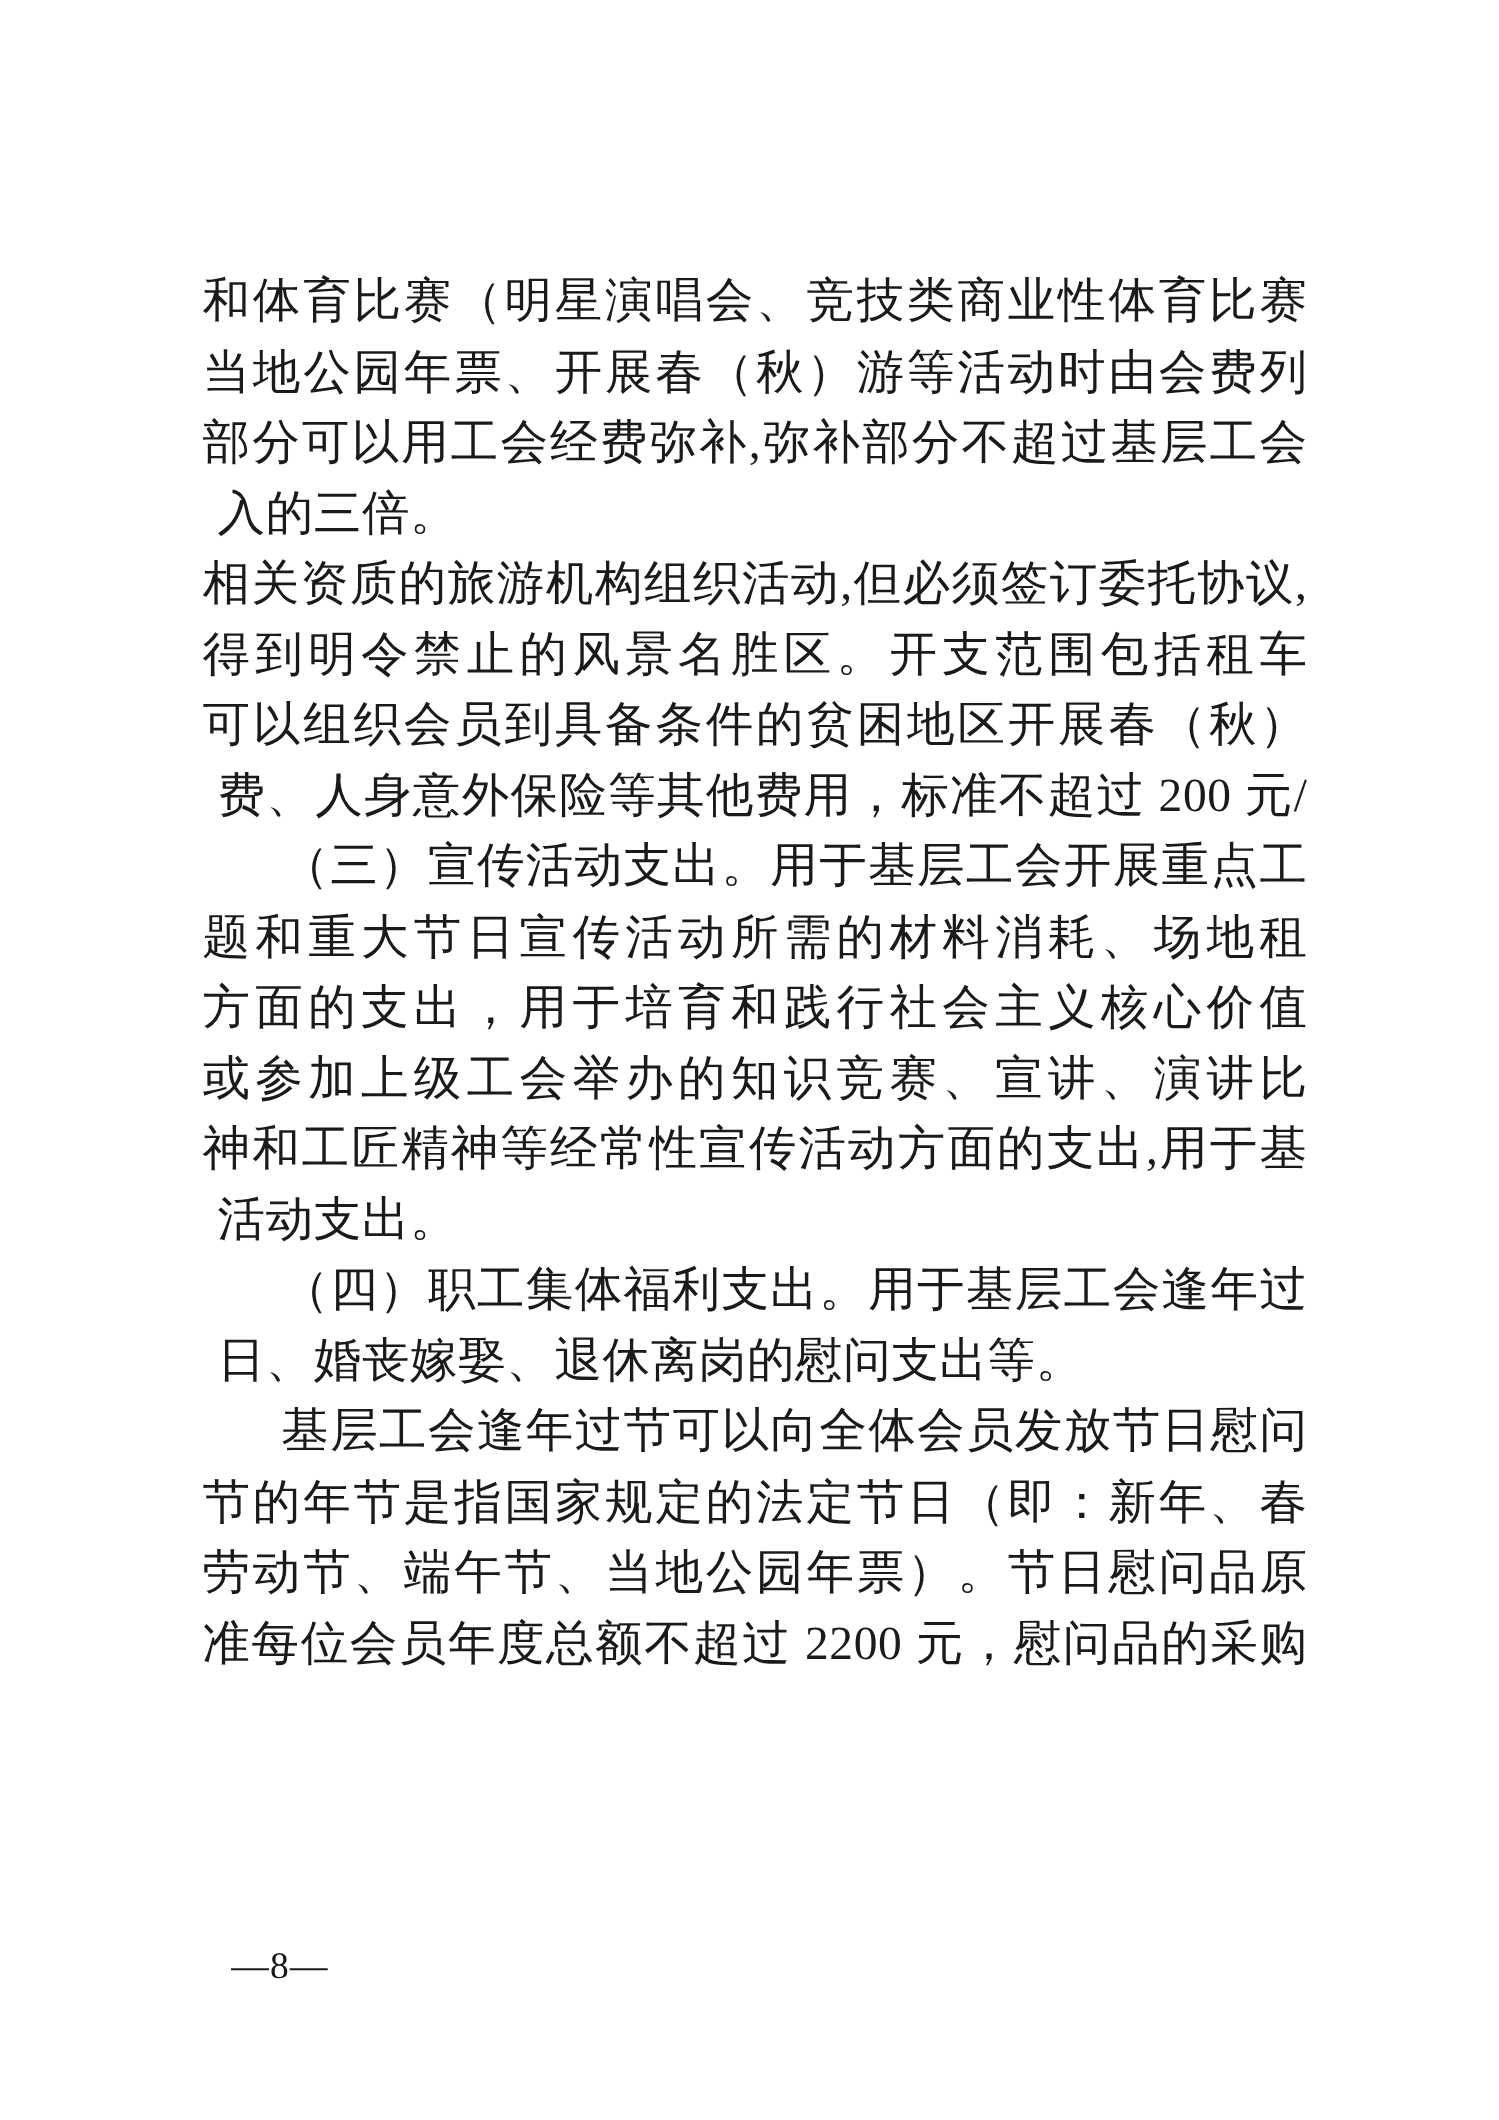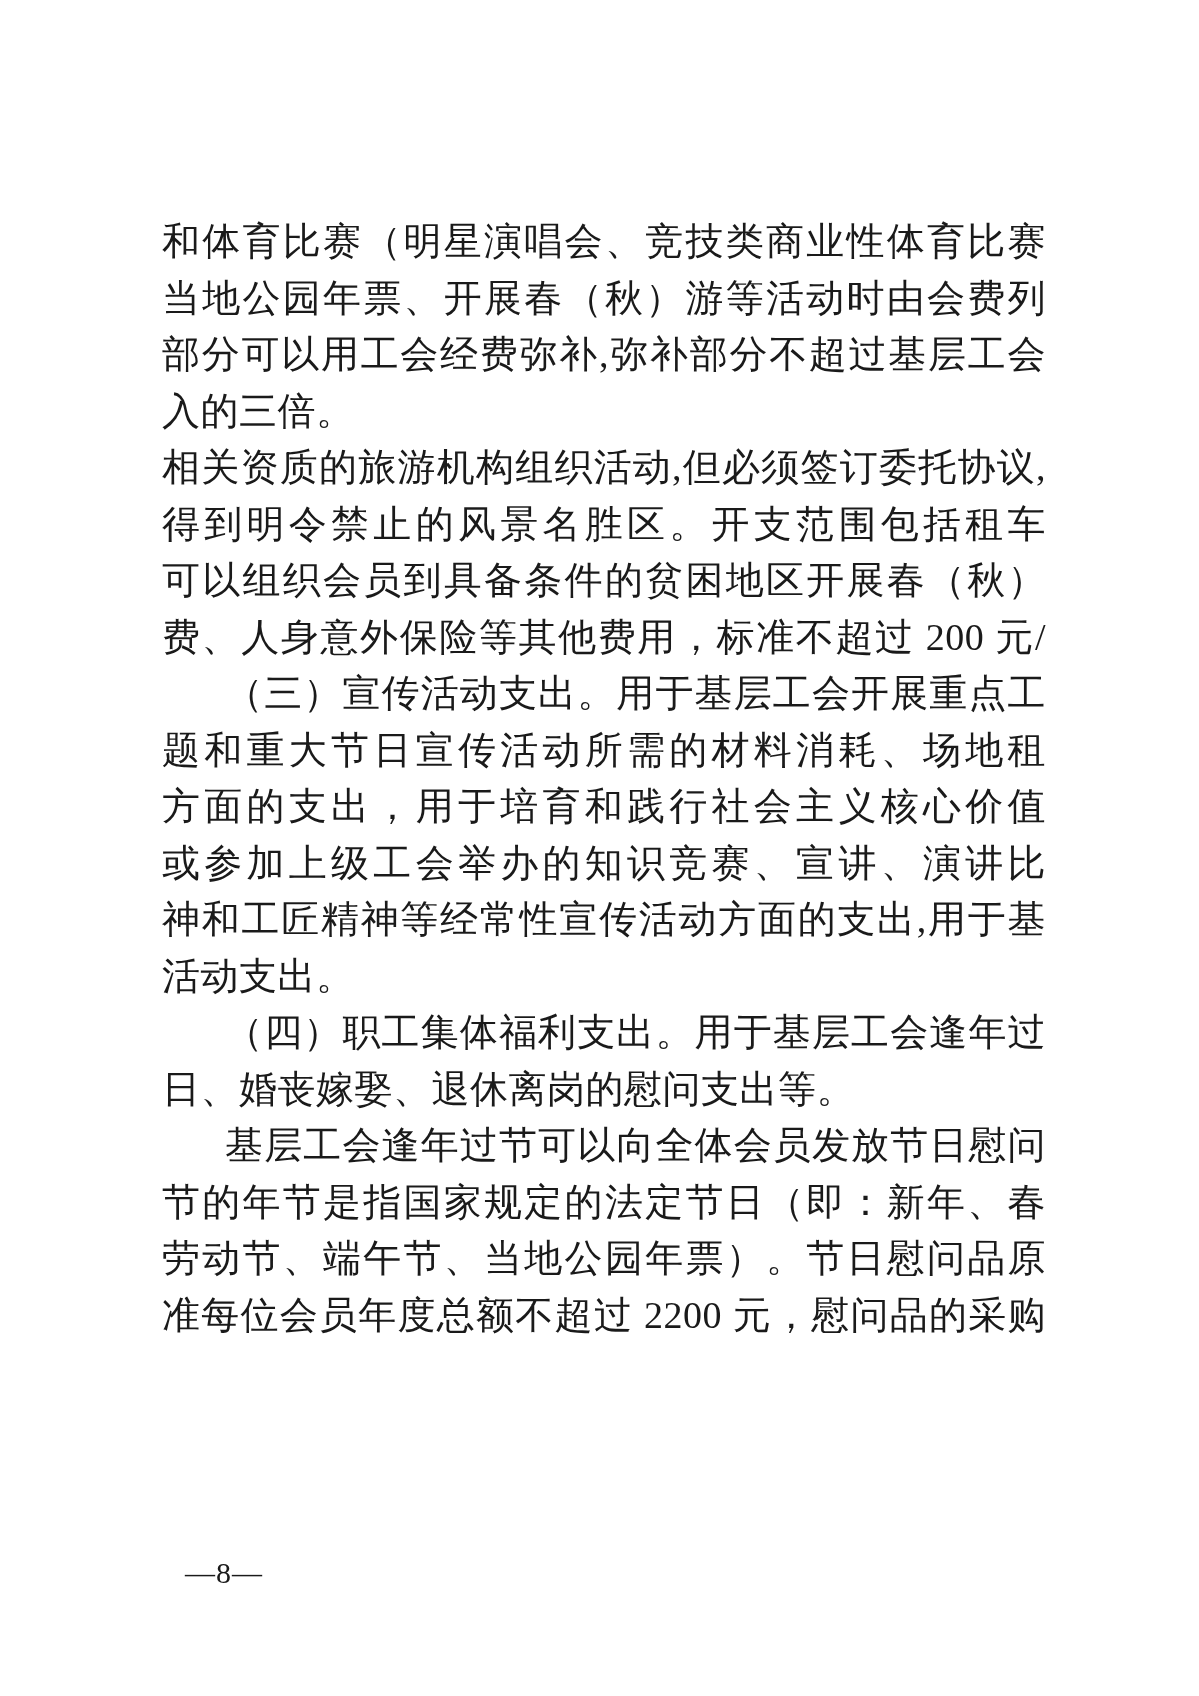--- a/index.html
+++ b/index.html
@@ -27,20 +27,21 @@
     line-height: 56.5px;
     height: 56.5px;
     overflow: hidden;
     text-align: justify;
     text-align-last: justify;
     font-weight: 400;
     letter-spacing: 0.5px;
   }
   .line.short {
     text-align-last: left;
+    margin-left: 12px;
   }
   .line.indent {
     text-indent: 63px;
   }
   .page-number {
     position: absolute;
     left: 185px;
     top: 1556px;
     font-size: 30px;
     line-height: 34px;

